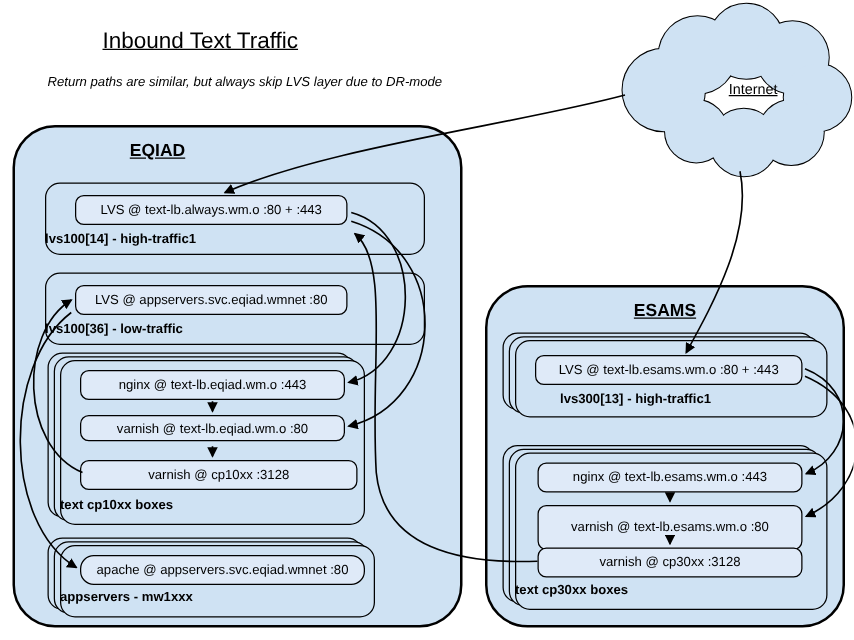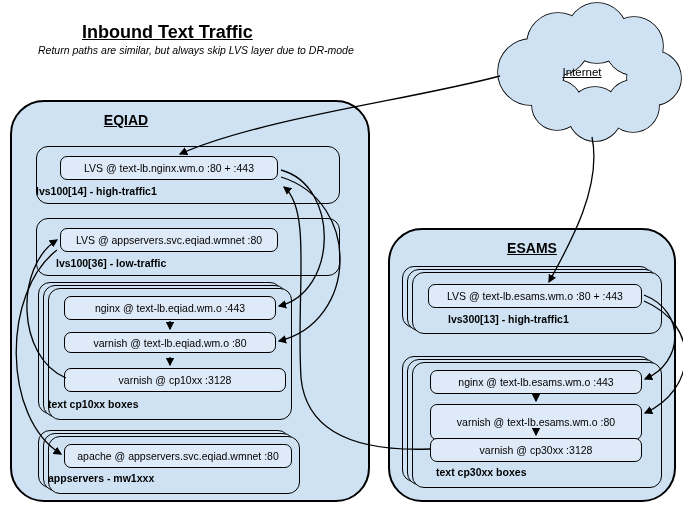--- a/index.html
+++ b/index.html
@@ -1,85 +1,85 @@
 <!DOCTYPE html>
 <html><head>
 <meta charset="utf-8">
 <style>
   * { margin: 0; padding: 0; box-sizing: border-box; }
   html, body { background: #ffffff; }
   body { font-family: "Liberation Sans", sans-serif; color: #000; }
   .canvas { position: relative; width: 683px; height: 512px; background: #ffffff; overflow: hidden; }
 
-  .main-title { position: absolute; font-size: 18px; font-weight: bold; text-decoration: underline; }
+  .main-title { position: absolute; font-size: 18px; font-weight: normal; text-decoration: underline; }
   .subtitle { position: absolute; font-size: 10.5px; font-style: italic; }
 
   .cluster { position: absolute; background: #cfe2f3; border: 2px solid #000; border-radius: 34px; }
   .cluster-title { position: absolute; font-size: 14px; font-weight: bold; text-decoration: underline; text-align: center; }
 
   .group { position: absolute; background: #cfe2f3; border: 1.5px solid #000; border-radius: 12px; }
   .stack-layer { position: absolute; background: #cfe2f3; border: 1.5px solid #000; border-radius: 12px; }
 
   .node { position: absolute; background: #dfeaf8; border: 1px solid #000; border-radius: 7px;
           display: flex; align-items: center; justify-content: center;
           font-size: 10.5px; white-space: nowrap; }
   .label { position: absolute; font-size: 10.5px; font-weight: bold; text-align: left; }
 
   .arrows { position: absolute; left: 0; top: 0; z-index: 6; pointer-events: none; }
-  .internet-label { position: absolute; z-index: 7; font-size: 11.5px; text-align: center; text-decoration: underline; }
+  .internet-label { position: absolute; z-index: 7; font-size: 11.5px; text-align: right; text-decoration: underline; }
 </style>
 </head>
 <body>
 
 <div class="canvas">
 
   <div class="main-title" style="left:82px; top:22px;">Inbound Text Traffic</div>
-  <div class="subtitle" style="left:38px; top:44px;">Return paths are similar, but always skip LVS layer due to DR-mode</div>
+  <div class="subtitle" style="left:38px; top:60px;">Return paths are similar, but always skip LVS layer due to DR-mode</div>
 
   <div class="cluster" style="left:10px; top:100px; width:360px; height:402px;"></div>
   <div class="cluster-title" style="left:36px; top:112px; width:180px;">EQIAD</div>
 
   <div class="group" style="left:36px; top:146px; width:304px; height:58px;"></div>
-  <div class="node" style="left:60px; top:156px; width:218px; height:24px;">LVS @ text-lb.nginx.wm.o :80 + :443</div>
+  <div class="node" style="left:60px; top:156px; width:218px; height:24px;">LVS @ text-lb.always.wm.o :80 + :443</div>
   <div class="label" style="left:36px; top:185px; width:304px;">lvs100[14] - high-traffic1</div>
 
   <div class="group" style="left:36px; top:218px; width:304px; height:58px;"></div>
   <div class="node" style="left:60px; top:228px; width:218px; height:24px;">LVS @ appservers.svc.eqiad.wmnet :80</div>
-  <div class="label" style="left:36px; top:257px; width:304px;padding-left:20px;">lvs100[36] - low-traffic</div>
+  <div class="label" style="left:36px; top:257px; width:304px;">lvs100[36] - low-traffic</div>
 
   <div class="stack-layer" style="left:38px; top:282px; width:244px; height:132px;"></div>
   <div class="stack-layer" style="left:43px; top:285px; width:244px; height:132px;"></div>
   <div class="group" style="left:48px; top:288px; width:244px; height:132px;"></div>
   <div class="node" style="left:64px; top:296px; width:212px; height:24px;">nginx @ text-lb.eqiad.wm.o :443</div>
   <div class="node" style="left:64px; top:332px; width:212px; height:21px;">varnish @ text-lb.eqiad.wm.o :80</div>
   <div class="node" style="left:64px; top:368px; width:222px; height:24px;">varnish @ cp10xx :3128</div>
   <div class="label" style="left:48px; top:398px; width:206px;">text cp10xx boxes</div>
 
   <div class="stack-layer" style="left:38px; top:430px; width:252px; height:58px;"></div>
   <div class="stack-layer" style="left:43px; top:433px; width:252px; height:58px;"></div>
   <div class="group" style="left:48px; top:436px; width:252px; height:58px;"></div>
-  <div class="node" style="left:64px; top:444px; width:228px; height:24px;">apache @ appservers.svc.eqiad.wmnet :80</div>
+  <div class="node" style="left:64px; top:444px; width:228px; height:24px;border-radius:11px;">apache @ appservers.svc.eqiad.wmnet :80</div>
   <div class="label" style="left:48px; top:472px; width:252px;">appservers - mw1xxx</div>
 
   <div class="cluster" style="left:388px; top:228px; width:288px; height:274px;"></div>
   <div class="cluster-title" style="left:388px; top:240px; width:288px;">ESAMS</div>
 
   <div class="stack-layer" style="left:402px; top:266px; width:250px; height:62px;"></div>
   <div class="stack-layer" style="left:407px; top:269px; width:250px; height:62px;"></div>
   <div class="group" style="left:412px; top:272px; width:250px; height:62px;"></div>
   <div class="node" style="left:428px; top:284px; width:214px; height:24px;">LVS @ text-lb.esams.wm.o :80 + :443</div>
   <div class="label" style="left:412px; top:313px; width:250px;padding-left:36px;">lvs300[13] - high-traffic1</div>
 
   <div class="stack-layer" style="left:402px; top:356px; width:250px; height:126px;"></div>
   <div class="stack-layer" style="left:407px; top:359px; width:250px; height:126px;"></div>
   <div class="group" style="left:412px; top:362px; width:250px; height:126px;"></div>
   <div class="node" style="left:430px; top:370px; width:212px; height:24px;">nginx @ text-lb.esams.wm.o :443</div>
   <div class="node" style="left:430px; top:404px; width:212px; height:36px;">varnish @ text-lb.esams.wm.o :80</div>
   <div class="node" style="left:430px; top:438px; width:212px; height:24px;">varnish @ cp30xx :3128</div>
-  <div class="label" style="left:412px; top:466px; width:250px;padding-left:24px;">text cp30xx boxes</div>
+  <div class="label" style="left:412px; top:466px; width:250px;">text cp30xx boxes</div>
 
   <svg class="arrows" width="683" height="512" viewBox="0 0 683 512">
     <defs>
       <marker id="ah" viewBox="0 0 10 10" refX="8.5" refY="5" markerWidth="6.5" markerHeight="6.5" orient="auto-start-reverse">
         <path d="M0,0 L10,5 L0,10 z" fill="#000"></path>
       </marker>
     </defs>
 
     <g>
       <g fill="#cfe2f3" stroke="#000" stroke-width="1.6">

